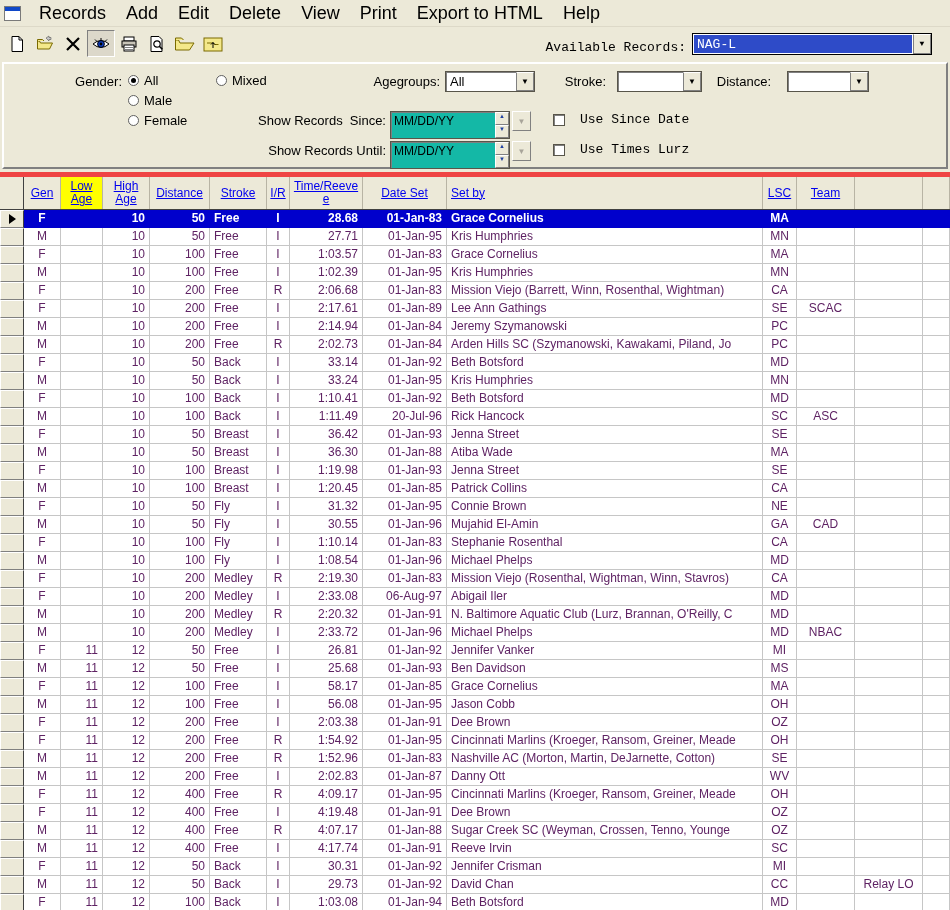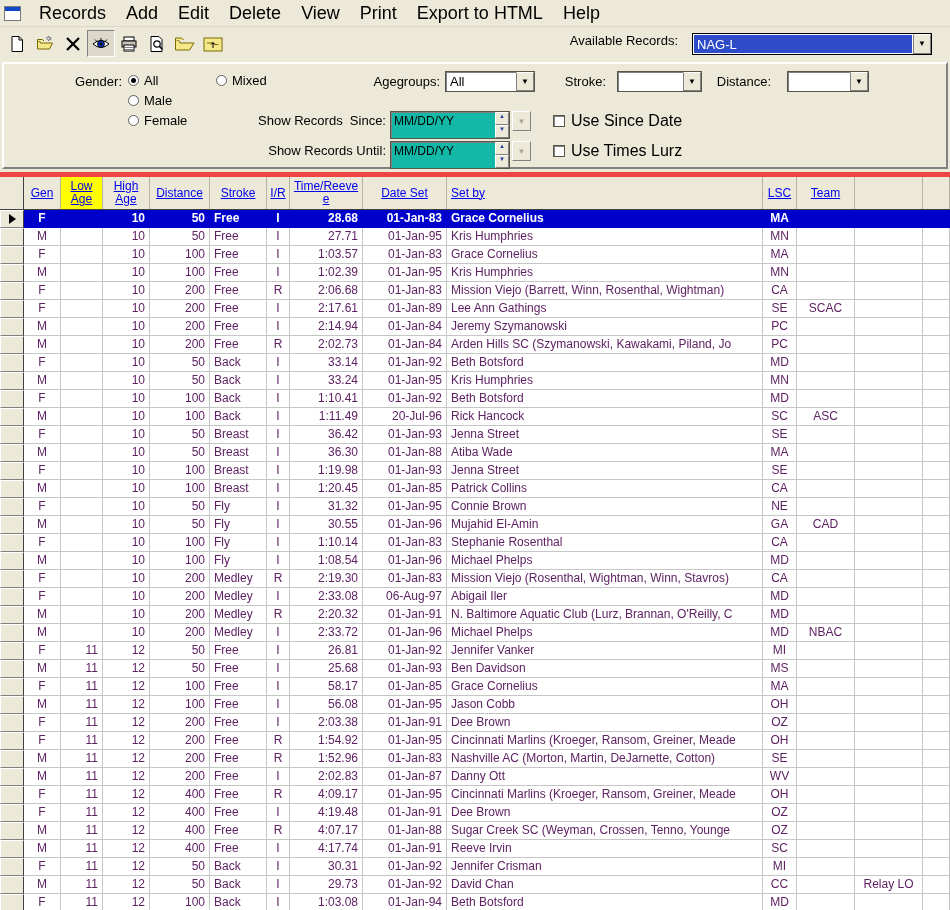--- a/index.html
+++ b/index.html
@@ -15,21 +15,21 @@
              margin-right:8px; position:relative; }
   .sysicon::before { content:""; position:absolute; left:0; top:0; right:0; height:4px; background:#1048C8; }
   .menu-item { font-size:18px; padding:2px 10px; cursor:default; }
   
   .toolbar { height:33px; display:flex; align-items:center; padding-left:3px; }
   .tbtn { width:28px; height:27px; display:flex; align-items:center; justify-content:center;
           border:1px solid transparent; background:transparent; padding:0; }
   .tbtn.pressed { border-top:1px solid #808080; border-left:1px solid #808080;
                   border-bottom:1px solid #fff; border-right:1px solid #fff; background:#DCD8CA; }
   .tbtn svg { display:block; }
-  .avail { margin-left:auto; display:flex; align-items:flex-start; gap:14px; padding-right:18px; }
+  .avail { margin-left:auto; display:flex; align-items:flex-end; gap:6px; padding-right:18px;font-family:Liberation Mono, monospace; }
   .avail-label { font-size:13px; }
   .combo-big { width:240px; height:22px; border:1px solid #000; background:#fff; display:flex; }
   .combo-big .val { flex:1; background:var(--combosel); color:#fff; font-size:13px;
                     padding:2px 3px; overflow:hidden; white-space:nowrap; border:1px solid #fff; }
   .dd-btn { width:18px; background:#ECE9D8; border-left:1px solid #808080;
             border-top:1px solid #fff; border-bottom:1px solid #808080; border-right:1px solid #808080;
             display:flex; align-items:center; justify-content:center; font-size:8px; color:#000; }
   
   .panel { position:absolute; left:2px; top:62px; width:946px; height:107px; background:#ECE9D8;
            border-top:2px solid #FFFFFF; border-left:2px solid #FFFFFF;
@@ -45,21 +45,21 @@
   .combo .val { flex:1; font-size:13px; padding:2px 4px; overflow:hidden; white-space:nowrap; }
   .datefield { position:absolute; height:28px; border:1px solid #58554A; background:#14b8a6;
                box-shadow: inset 1px 1px 0 #808080; display:flex;gap:16px; }
   .datefield .val { flex:1; font-size:12px; padding:2px 3px; white-space:nowrap; overflow:hidden; }
   .spin { width:14px; display:flex; flex-direction:column; }
   .spin div { flex:1; background:#ECE9D8; border:1px solid #fff; border-right-color:#808080;
               border-bottom-color:#808080; font-size:6px; line-height:7px; text-align:center; color:#2040A0; }
   .drop-grey { position:absolute; width:19px; height:20px; background:#ECE9D8;
                border:1px solid #fff; border-right-color:#808080; border-bottom-color:#808080;
                display:flex; align-items:center; justify-content:center; font-size:8px; color:#A8A49A; }
-  .chk { position:absolute; display:flex; align-items:center; gap:6px; font-size:16px; }
+  .chk { position:absolute; display:flex; align-items:center; gap:15px; font-size:13px;font-family:Liberation Mono, monospace; }
   .chk .box { width:12px; height:12px; background:#fff; border:1px solid #58554A;
               box-shadow: inset 1px 1px 0 #808080; }
   
   .grid { position:absolute; left:0; top:172px; width:950px; bottom:0; overflow:hidden;
           border-top:5px solid #ef4444; background:#ECE9D8; }
   .t-row { display:grid; grid-template-columns:24px 37px 42px 47px 60px 57px 23px 73px 84px 316px 34px 58px 68px 1fr;
            height:18px; background:#fff; }
   .t-head { height:33px; background:#ECE9D8; border-bottom:1px solid #404040; }
   .hcell { font-size:12px; line-height:13px; color:var(--hdrlink); text-decoration:underline;
            display:flex; align-items:center; justify-content:center; text-align:center;

